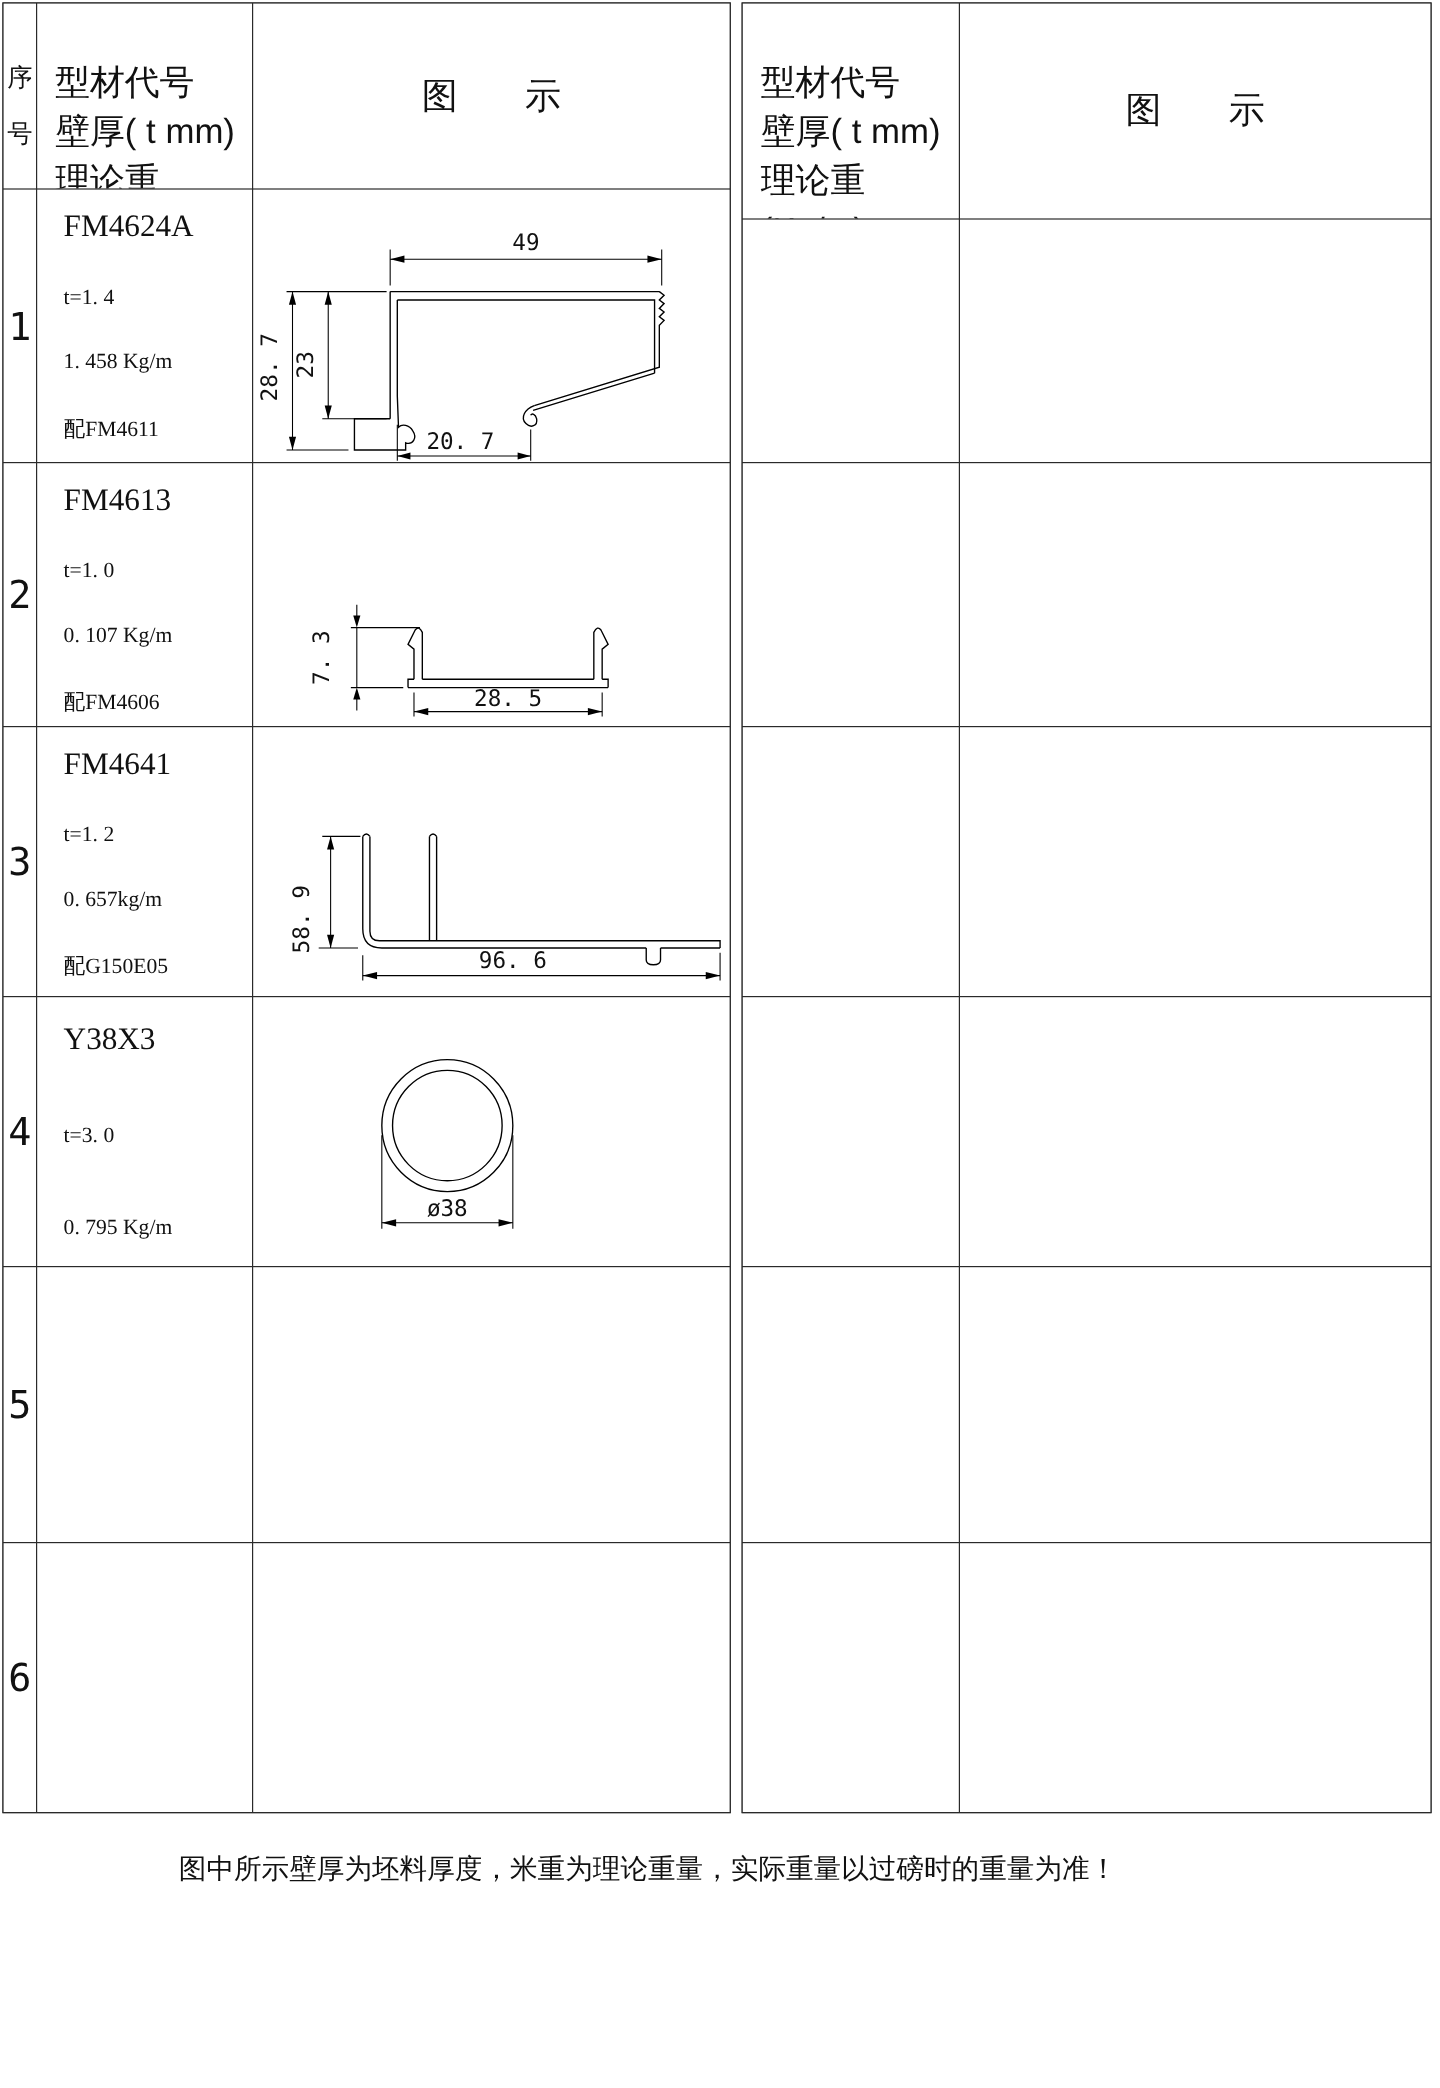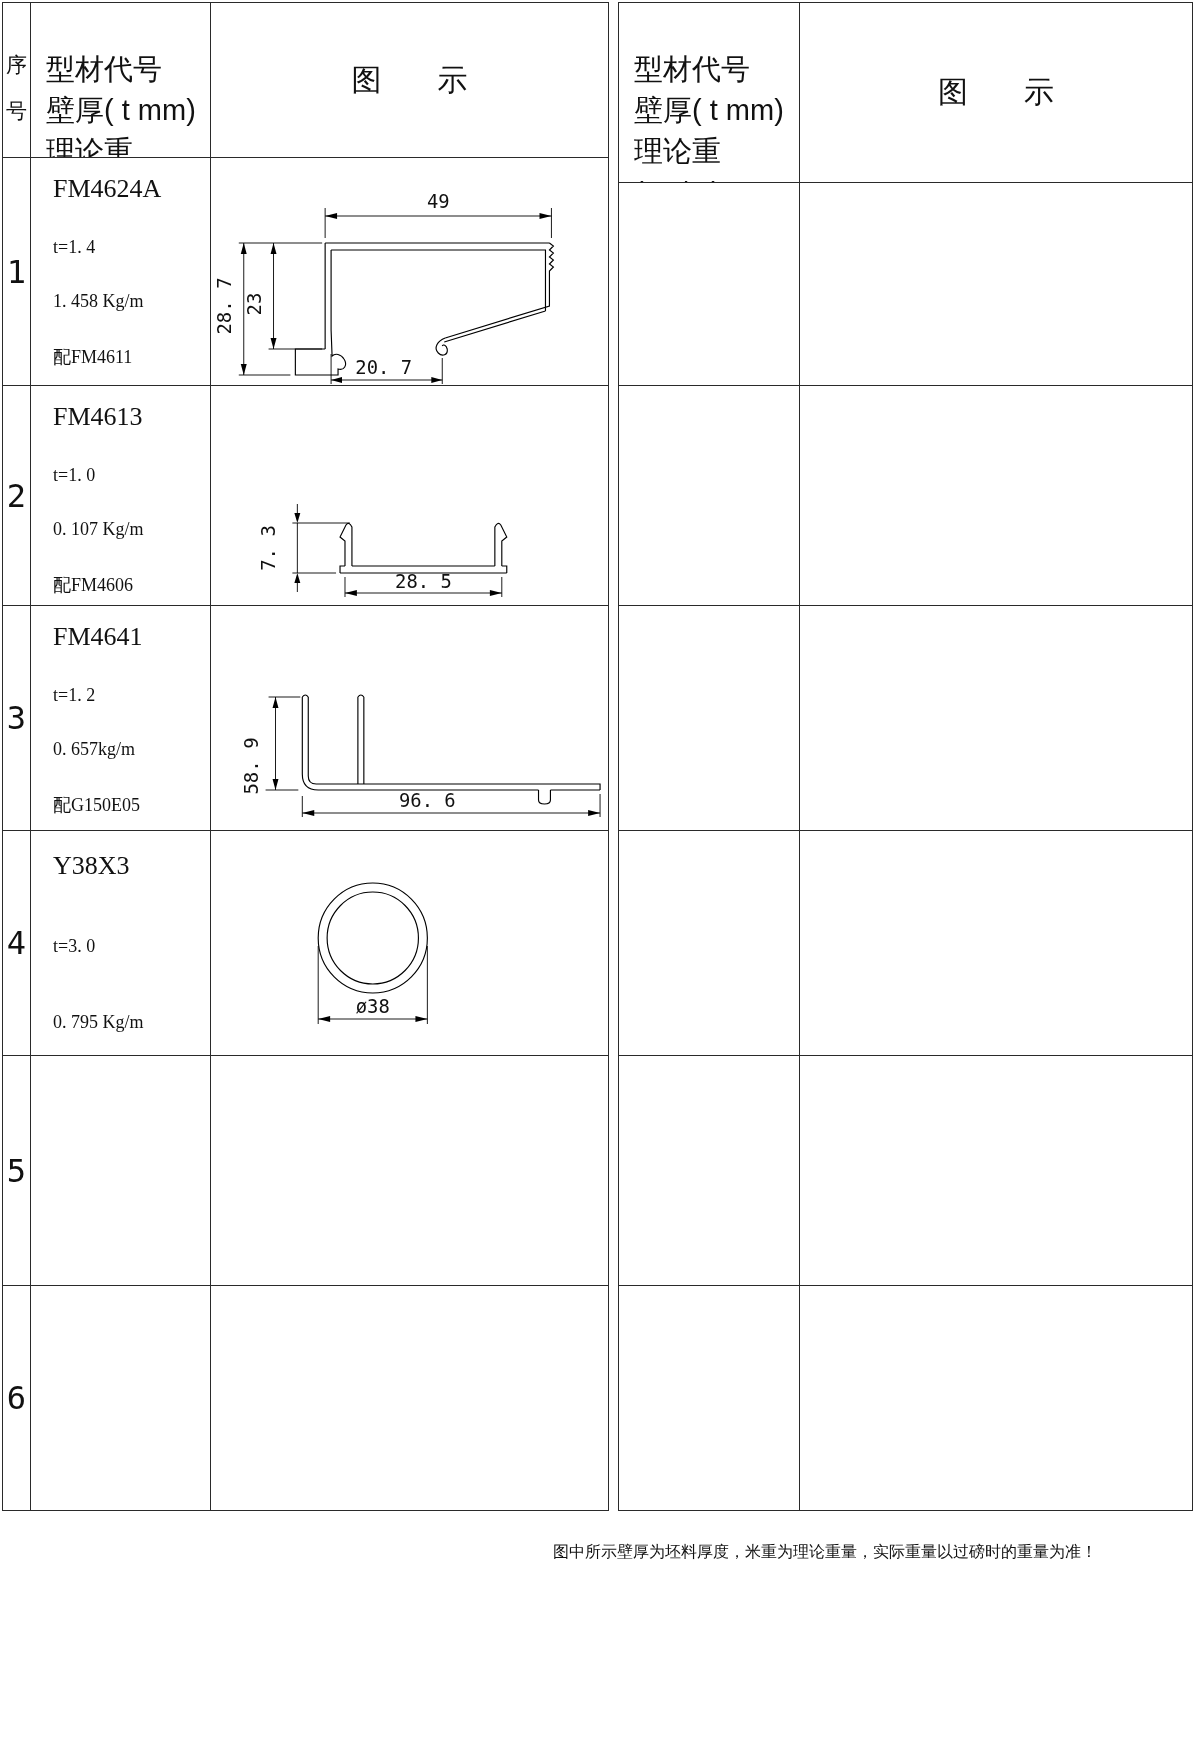--- a/index.html
+++ b/index.html
@@ -19,22 +19,22 @@
   .spec-cell{display:flex;flex-direction:column;padding:16px 0 0 22px;gap:33px;
              font-family:Liberation Serif, serif;}
   .spec-cell.three{padding-top:20px;gap:55px;}
   .spec-cell .code{font-size:26px;}
   .spec-cell .val{font-size:18px;}
   .diag-cell svg{position:absolute;left:0;top:0;width:100%;height:100%;}
   .ln{stroke:#000;stroke-width:1.15;fill:none;}
   .dim{stroke:#000;stroke-width:0.9;fill:none;}
   .ah{fill:#000;stroke:none;}
   text.dlbl{font-family:"DejaVu Sans Mono","Liberation Mono",monospace;font-size:19px;fill:#111;}
-  #footer-note{position:absolute;left:17px;top:1542px;width:1080px;text-align:right;
-               font-size:16px;color:#111;}
+  #footer-note{position:absolute;left:0;top:1542px;width:1080px;text-align:center;
+               font-size:23px;color:#111;}
 </style>
 </head>
 <body>
 
 <div class="half" id="left-half">
 
   <div class="seq-head">
     <span>序</span>
     <span>号</span>
   </div>

